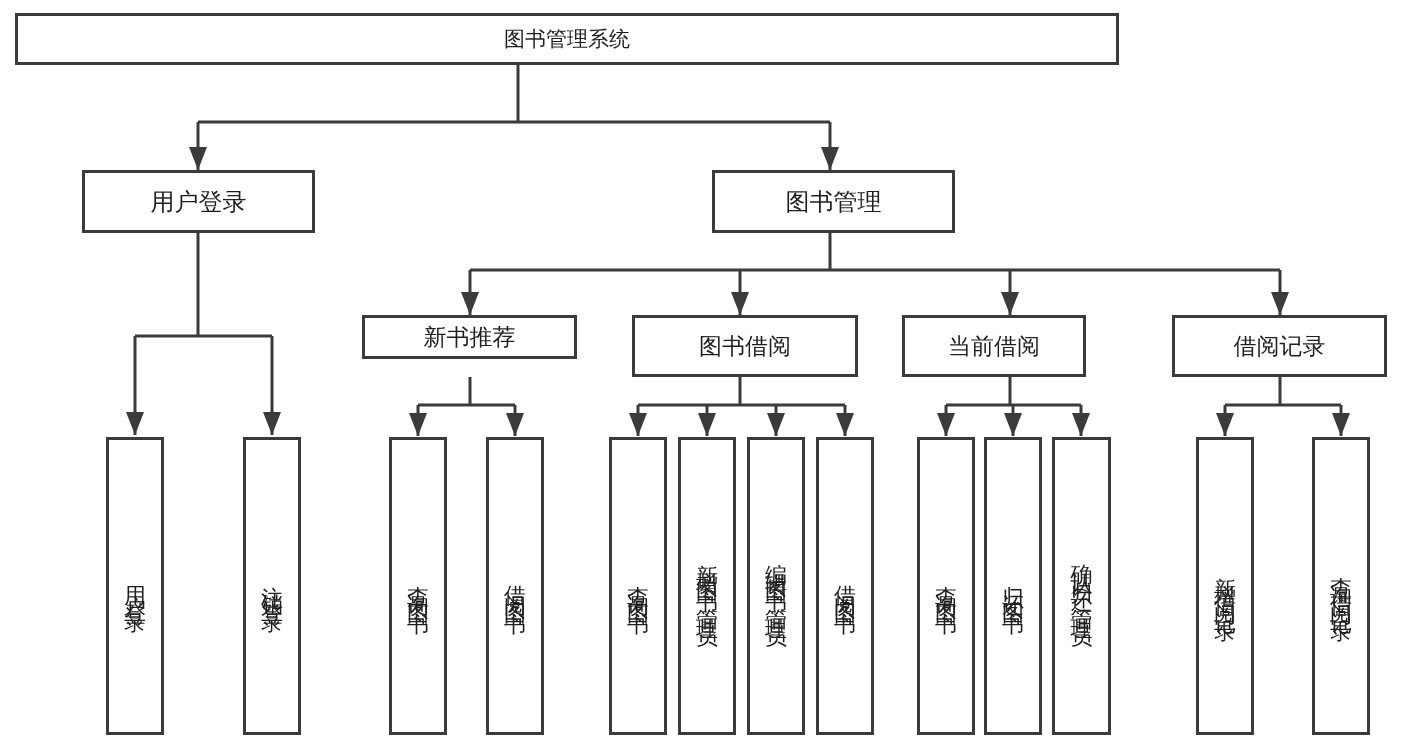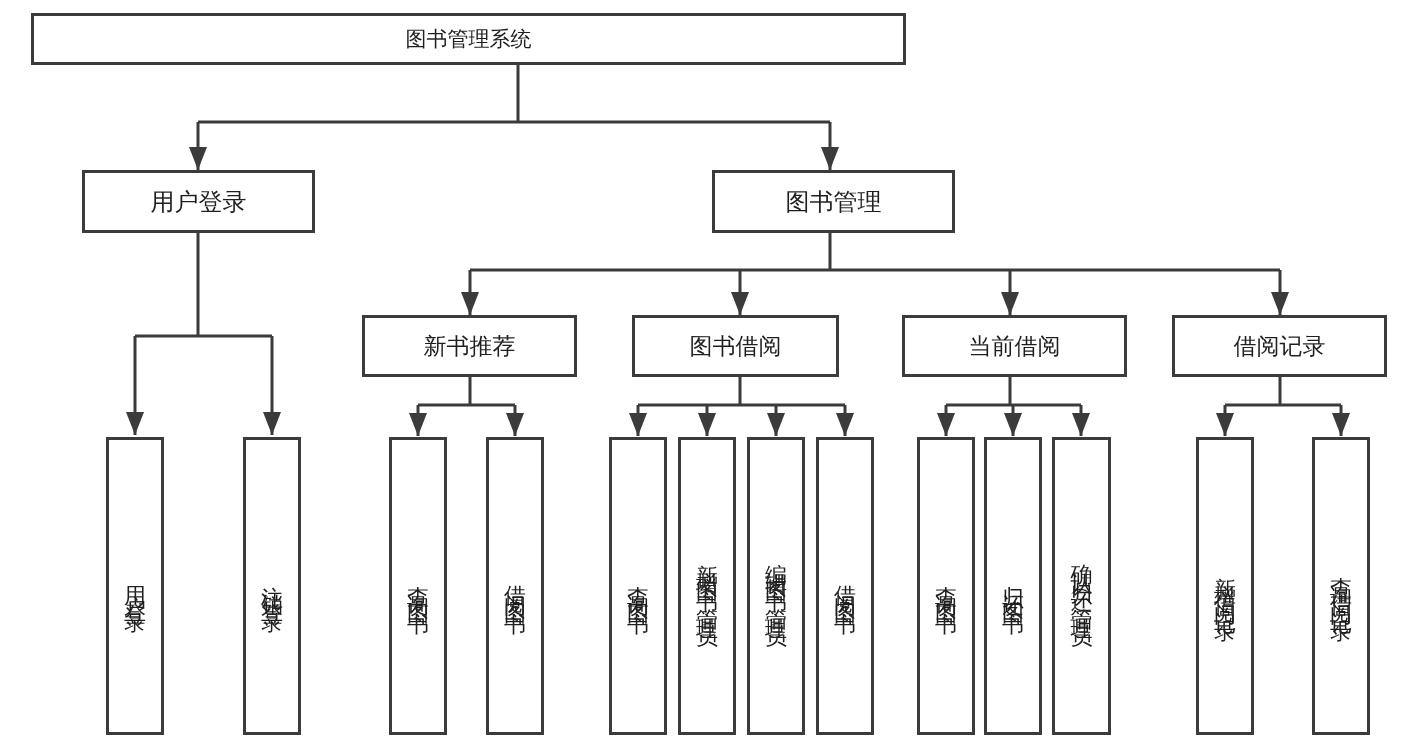--- a/index.html
+++ b/index.html
@@ -92,38 +92,38 @@
     <path class="cl" d="M1010 377 V405 M946 405 H1081"></path>
     <line class="cl" x1="946" y1="405" x2="946" y2="436" marker-end="url(#ah)"></line>
     <line class="cl" x1="1013" y1="405" x2="1013" y2="436" marker-end="url(#ah)"></line>
     <line class="cl" x1="1081" y1="405" x2="1081" y2="436" marker-end="url(#ah)"></line>
 
     <path class="cl" d="M1280 377 V405 M1225 405 H1341"></path>
     <line class="cl" x1="1225" y1="405" x2="1225" y2="436" marker-end="url(#ah)"></line>
     <line class="cl" x1="1341" y1="405" x2="1341" y2="436" marker-end="url(#ah)"></line>
   </svg>
 
-  <div class="box root" style="left:31px; top:13px; width:875px; height:52px;">
+  <div class="box root" style="left:15px; top:13px; width:1104px; height:52px;">
     <span>图书管理系统</span>
   </div>
 
   <div class="box lvl2" style="left:82px; top:170px; width:233px; height:63px;">
     <span>用户登录</span>
   </div>
   <div class="box lvl2" style="left:712px; top:170px; width:243px; height:63px;">
     <span>图书管理</span>
   </div>
 
-  <div class="box lvl3" style="left:362px; top:315px; width:215px; height:62px;">
+  <div class="box lvl3" style="left:362px; top:315px; width:215px; height:44px;">
     <span>新书推荐</span>
   </div>
-  <div class="box lvl3" style="left:632px; top:315px; width:207px; height:62px;">
+  <div class="box lvl3" style="left:632px; top:315px; width:226px; height:62px;">
     <span>图书借阅</span>
   </div>
-  <div class="box lvl3" style="left:902px; top:315px; width:225px; height:62px;">
+  <div class="box lvl3" style="left:902px; top:315px; width:184px; height:62px;">
     <span>当前借阅</span>
   </div>
   <div class="box lvl3" style="left:1172px; top:315px; width:215px; height:62px;">
     <span>借阅记录</span>
   </div>
 
   <div class="box leaf" style="left:106px; top:437px; width:58px; height:298px;">
     <span class="vtext">用户登录</span>
   </div>
   <div class="box leaf" style="left:243px; top:437px; width:58px; height:298px;">

